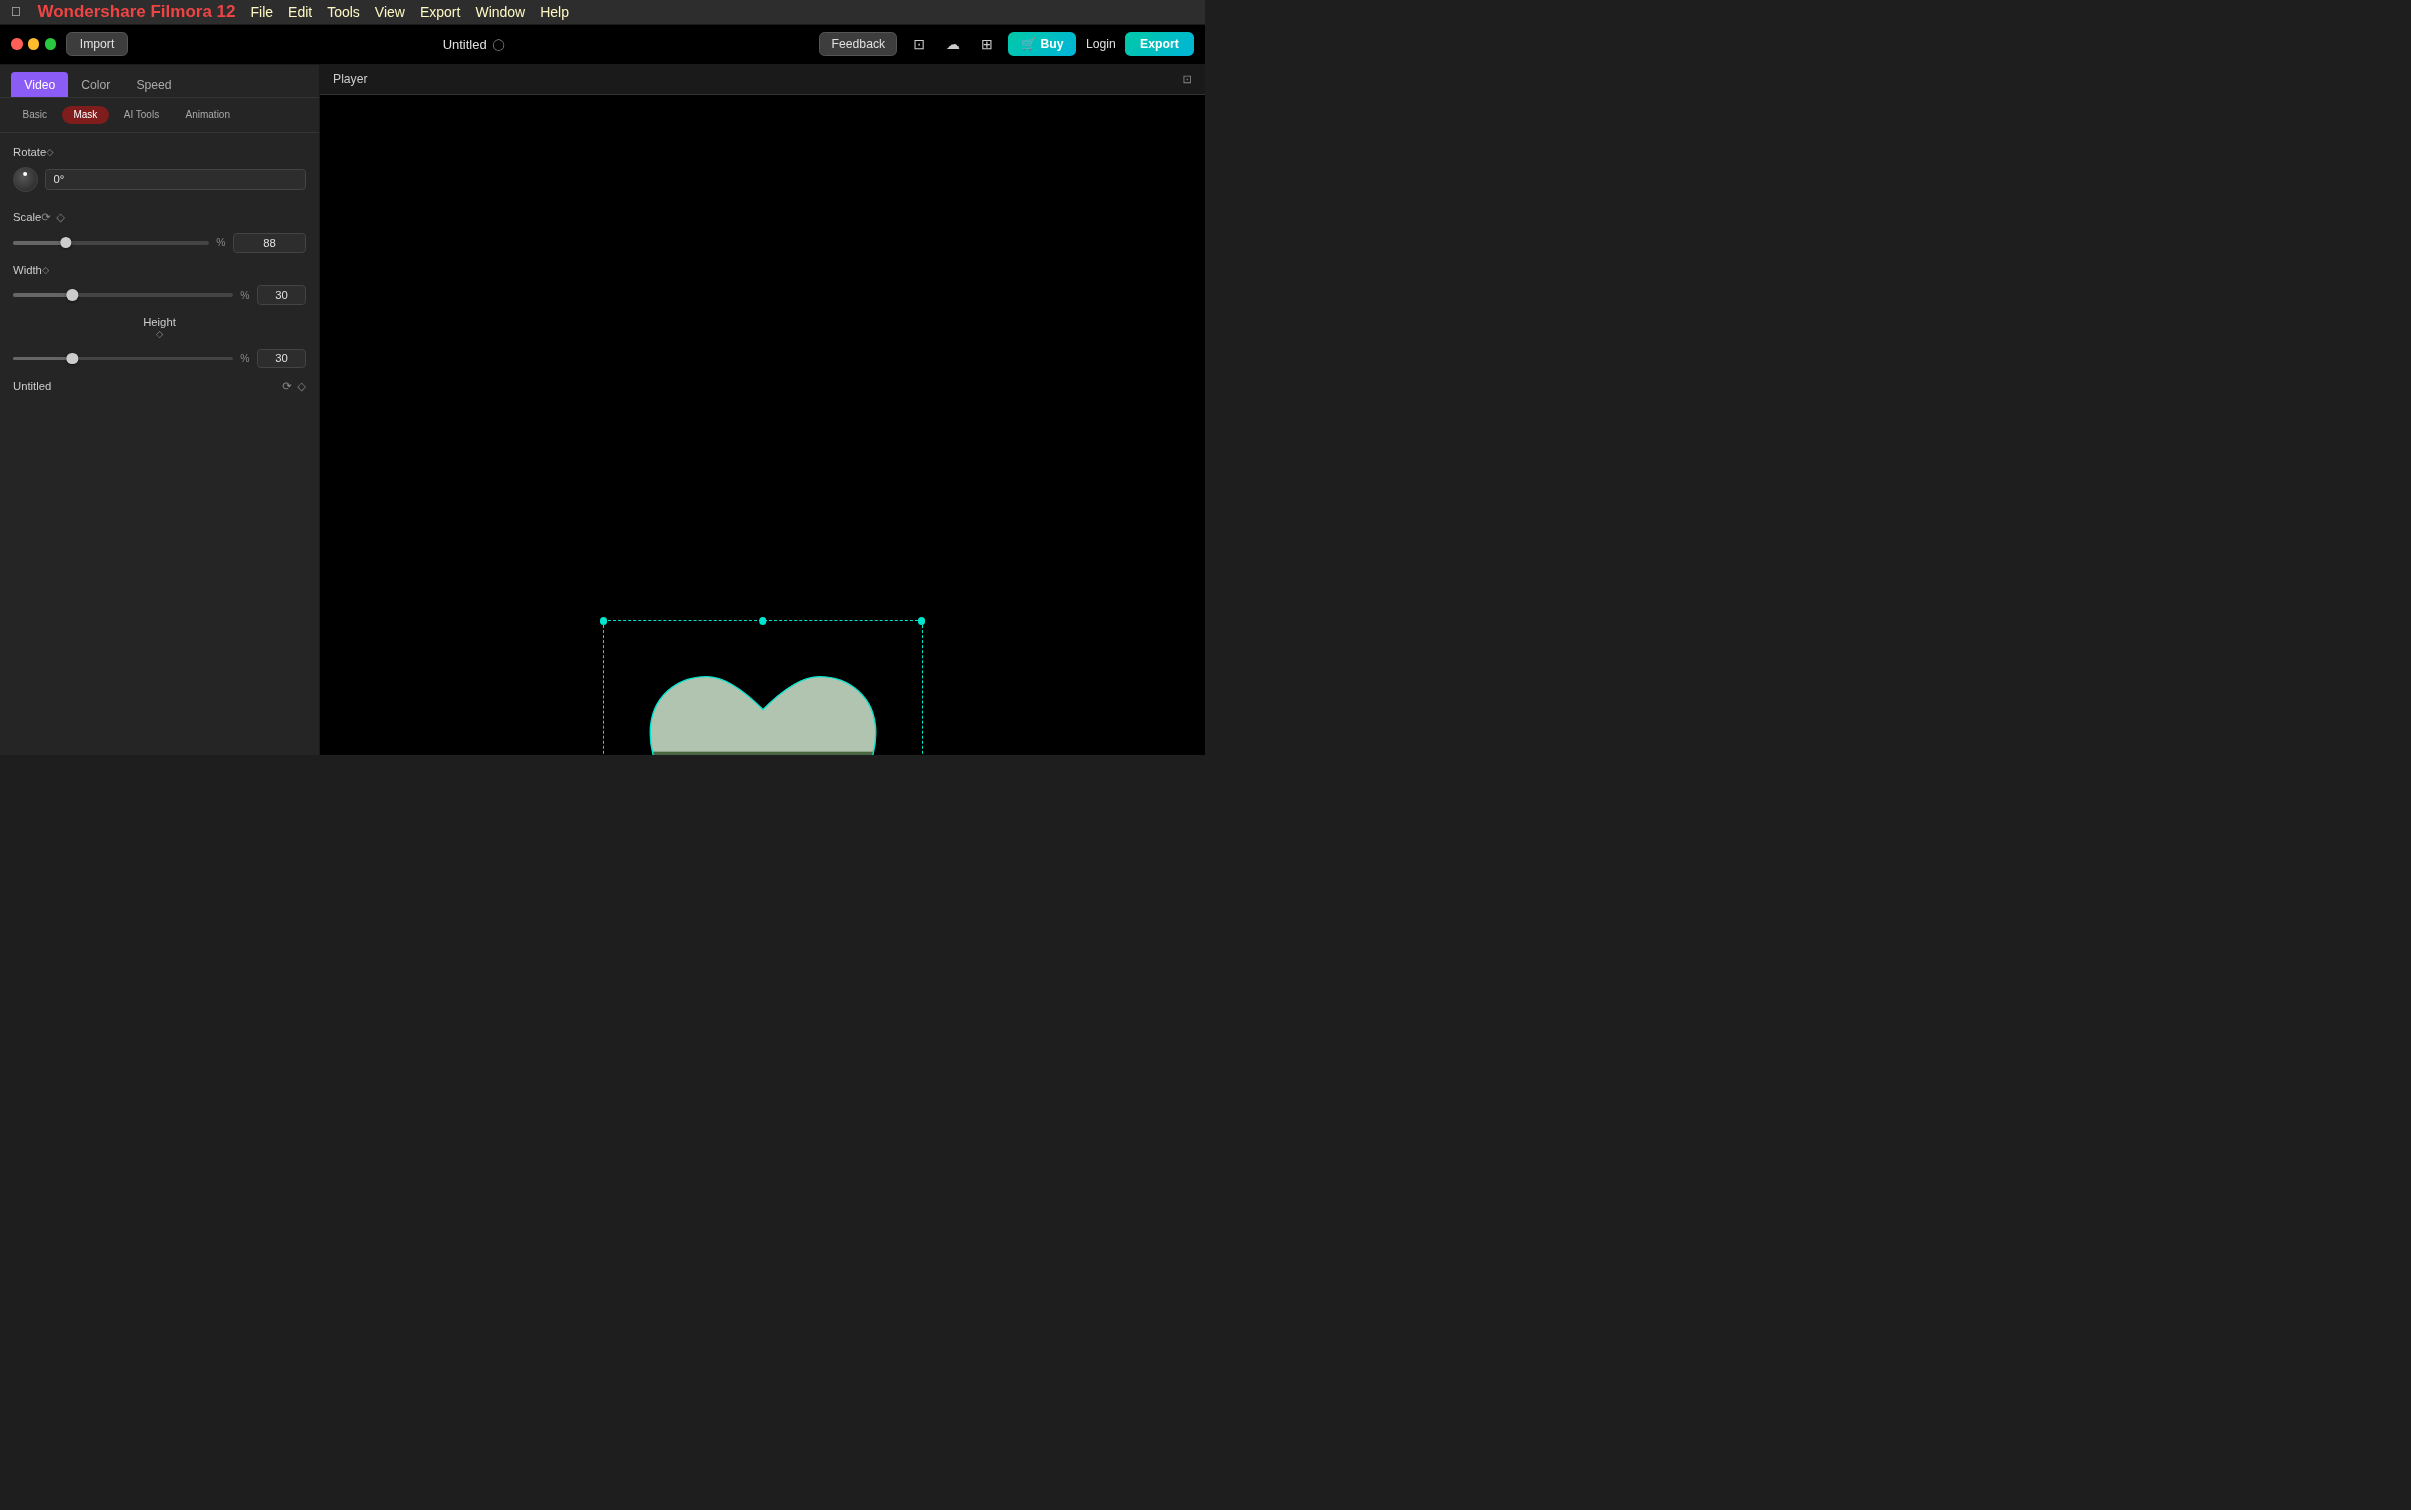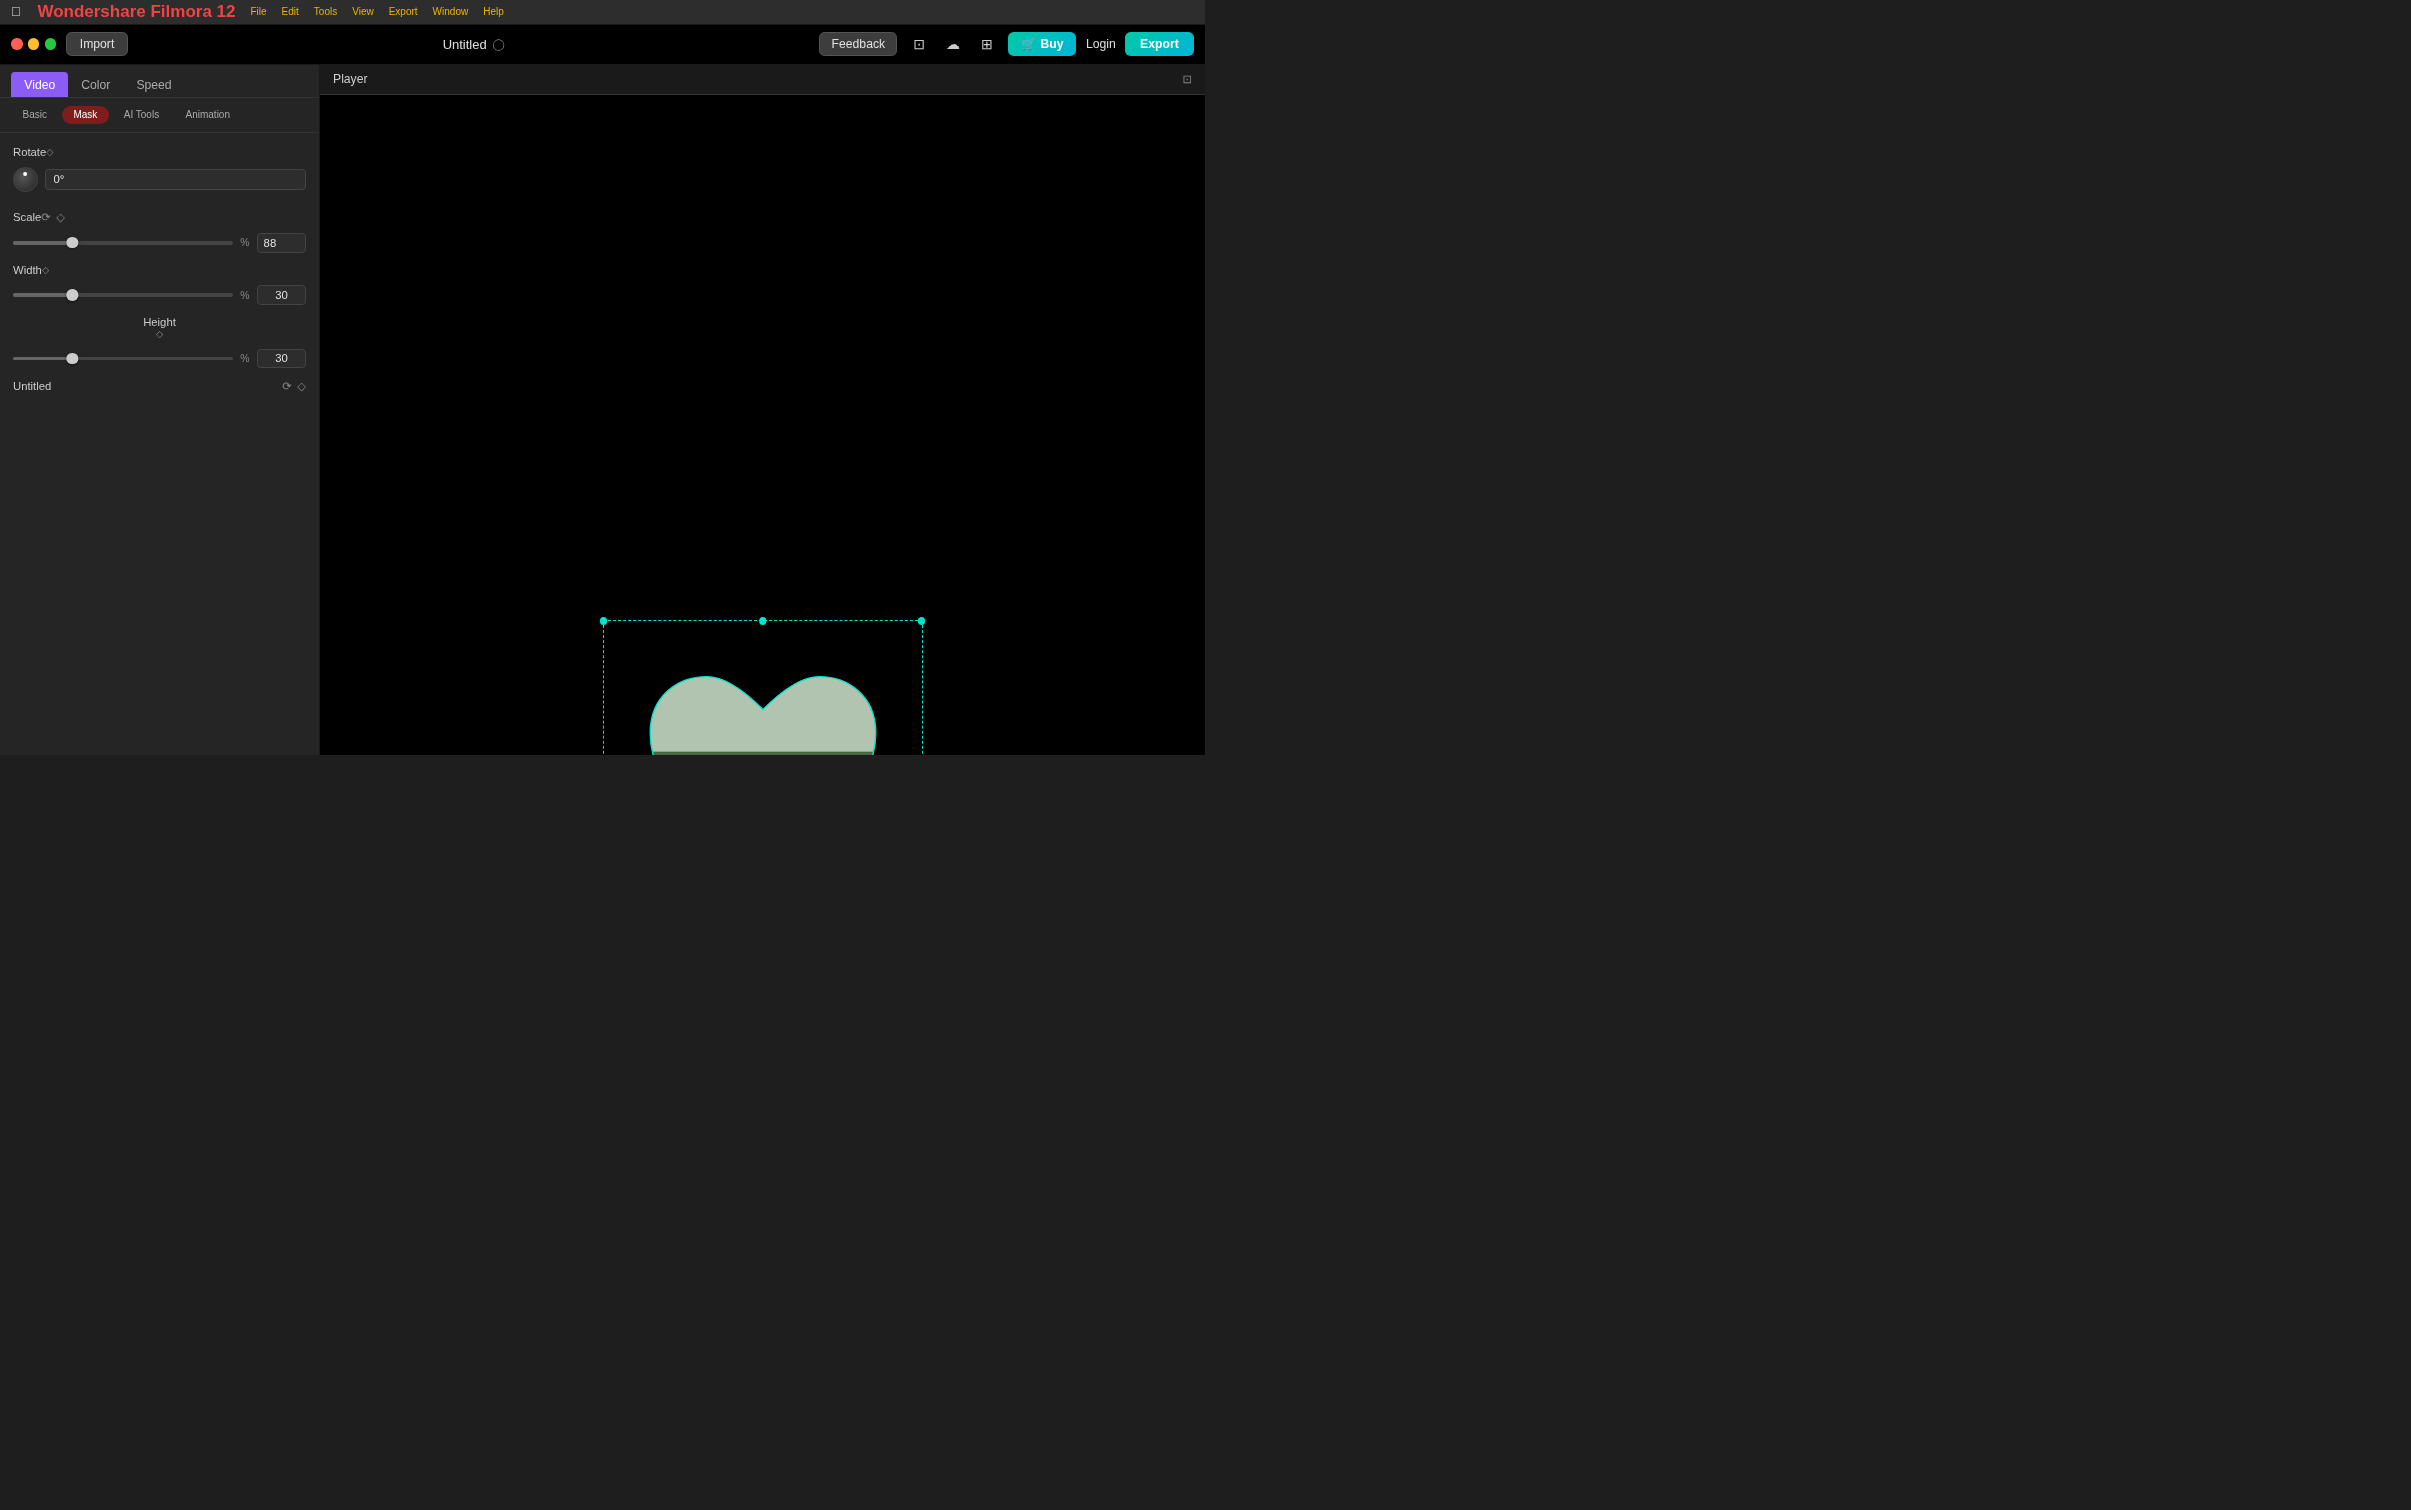--- a/index.html
+++ b/index.html
@@ -31,22 +31,22 @@
       justify-content: center;
       font-size: 13px;
     }
     .menubar-app-name {
       font-weight: 600;
       font-size: 17px;
       color: #ef4444;
       text-align: center;
     }
     .menubar-item {
-      font-size: 10px;
-      color: #eab308;
+      font-size: 14px;
+      color: #fef9c3;
       cursor: pointer;
     }
 
     
     .titlebar {
       background: #000000;
       height: 40px;
       display: flex;
       align-items: center;
       padding: 0 11.3px;
@@ -472,21 +472,21 @@
           <span class="prop-icon-btn">⟳</span>
           <span class="prop-icon-btn">◇</span>
         </div>
       </div>
       <div class="slider-row">
         <div class="slider-track" style="flex:1; height:3.8px; background:#444; border-radius:1.9px; position:relative;">
           <div class="slider-fill" style="width:27%;"></div>
           <div class="slider-thumb" style="left:27%;"></div>
         </div>
         <span class="slider-unit">%</span>
-        <input class="value-box" type="text" style="width: 49px; background: rgb(45, 45, 45); border: 0.9px solid rgb(68, 68, 68); border-radius: 3.8px; color: rgb(224, 224, 224); padding: 2.8px 5.6px; font-size: 11.3px; text-align: left;" value="88">
+        <input class="value-box" type="text" style="width: 73px; background: rgb(45, 45, 45); border: 0.9px solid rgb(68, 68, 68); border-radius: 3.8px; color: rgb(224, 224, 224); padding: 2.8px 5.6px; font-size: 11.3px; text-align: center;" value="88">
       </div>
 
       <div class="section-header" style="margin-top:11.3px;">
         <span class="section-title">Width</span>
         <div class="prop-icons">
           <span class="prop-diamond">◇</span>
         </div>
       </div>
       <div class="slider-row">
         <div class="slider-track" style="flex:1; height:3.8px; background:#444; border-radius:1.9px; position:relative;">

